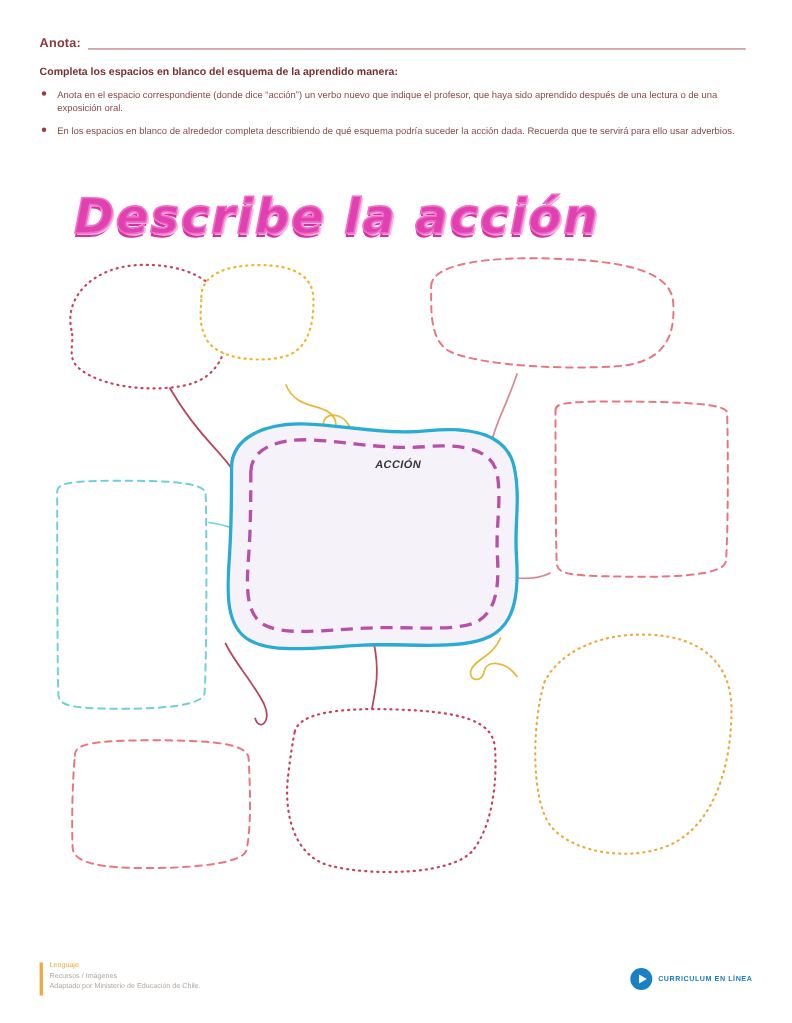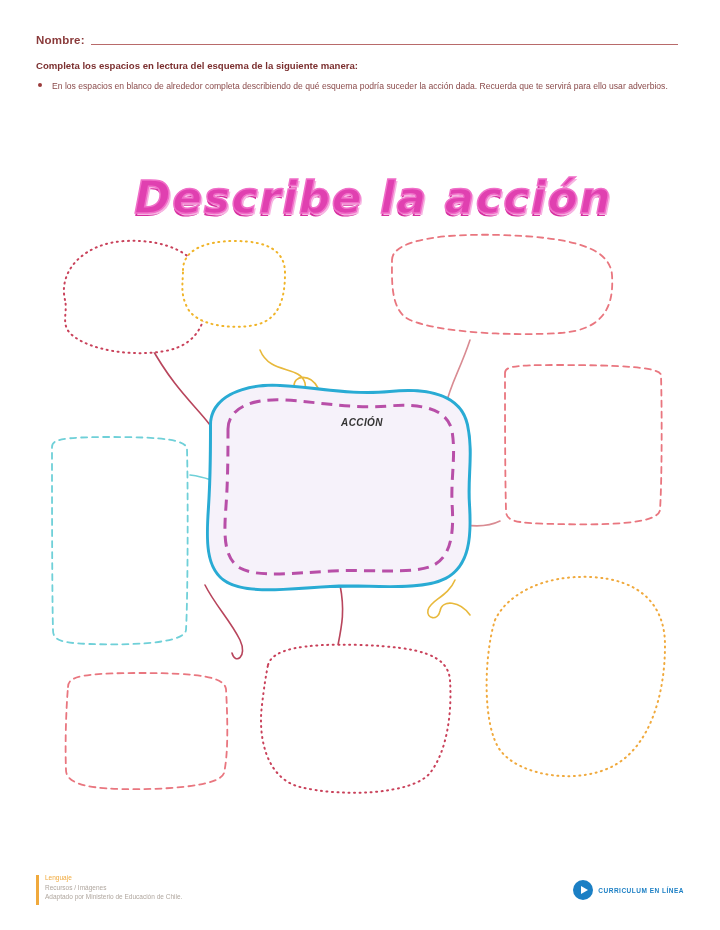--- a/index.html
+++ b/index.html
@@ -85,21 +85,21 @@
     border-radius: 50%;
     background: #9b3b3b;
   }
 
   
   .title-wrap {
     position: absolute;
     top: 172px;
     left: 0;
     width: 612px;
-    text-align: right;
+    text-align: center;
   }
   .title-text {
     display: inline-block;
     font-family: "DejaVu Sans", sans-serif;
     font-size: 44px;
     font-weight: bold;
     font-style: italic;
     letter-spacing: 1.5px;
     color: #e040b0;
     -webkit-text-stroke: 1.5px #f06ec8;
@@ -192,28 +192,32 @@
     font-weight: bold;
   }
 </style>
 </head>
 <body>
 
 <div class="page">
 
   <div class="header-row">
     <div class="field-group nombre">
-      <span class="field-label">Nombre:</span>
+      <span class="field-label">Anota:</span>
       <span class="field-line"></span>
     </div>
   </div>
 
   <div class="instructions">
-    <div class="instr-title">Completa los espacios en lectura del esquema de la siguiente manera:</div>
+    <div class="instr-title">Completa los espacios en blanco del esquema de la aprendido manera:</div>
     <ul class="instr-list">
+      <li class="instr-item">
+        <span class="instr-bullet"></span>
+        <span>Anota  en el espacio correspondiente (donde dice “acción”) un verbo nuevo que indique el profesor, que haya sido aprendido después de una lectura o de una exposición oral.</span>
+      </li>
       <li class="instr-item">
         <span class="instr-bullet"></span>
         <span>En los espacios en blanco de alrededor completa   describiendo de qué esquema podría suceder la acción dada. Recuerda  que  te servirá para ello usar adverbios.</span>
       </li>
     </ul>
   </div>
 
   <div class="title-wrap">
     <span class="title-text">Describe la acción</span>
   </div>

